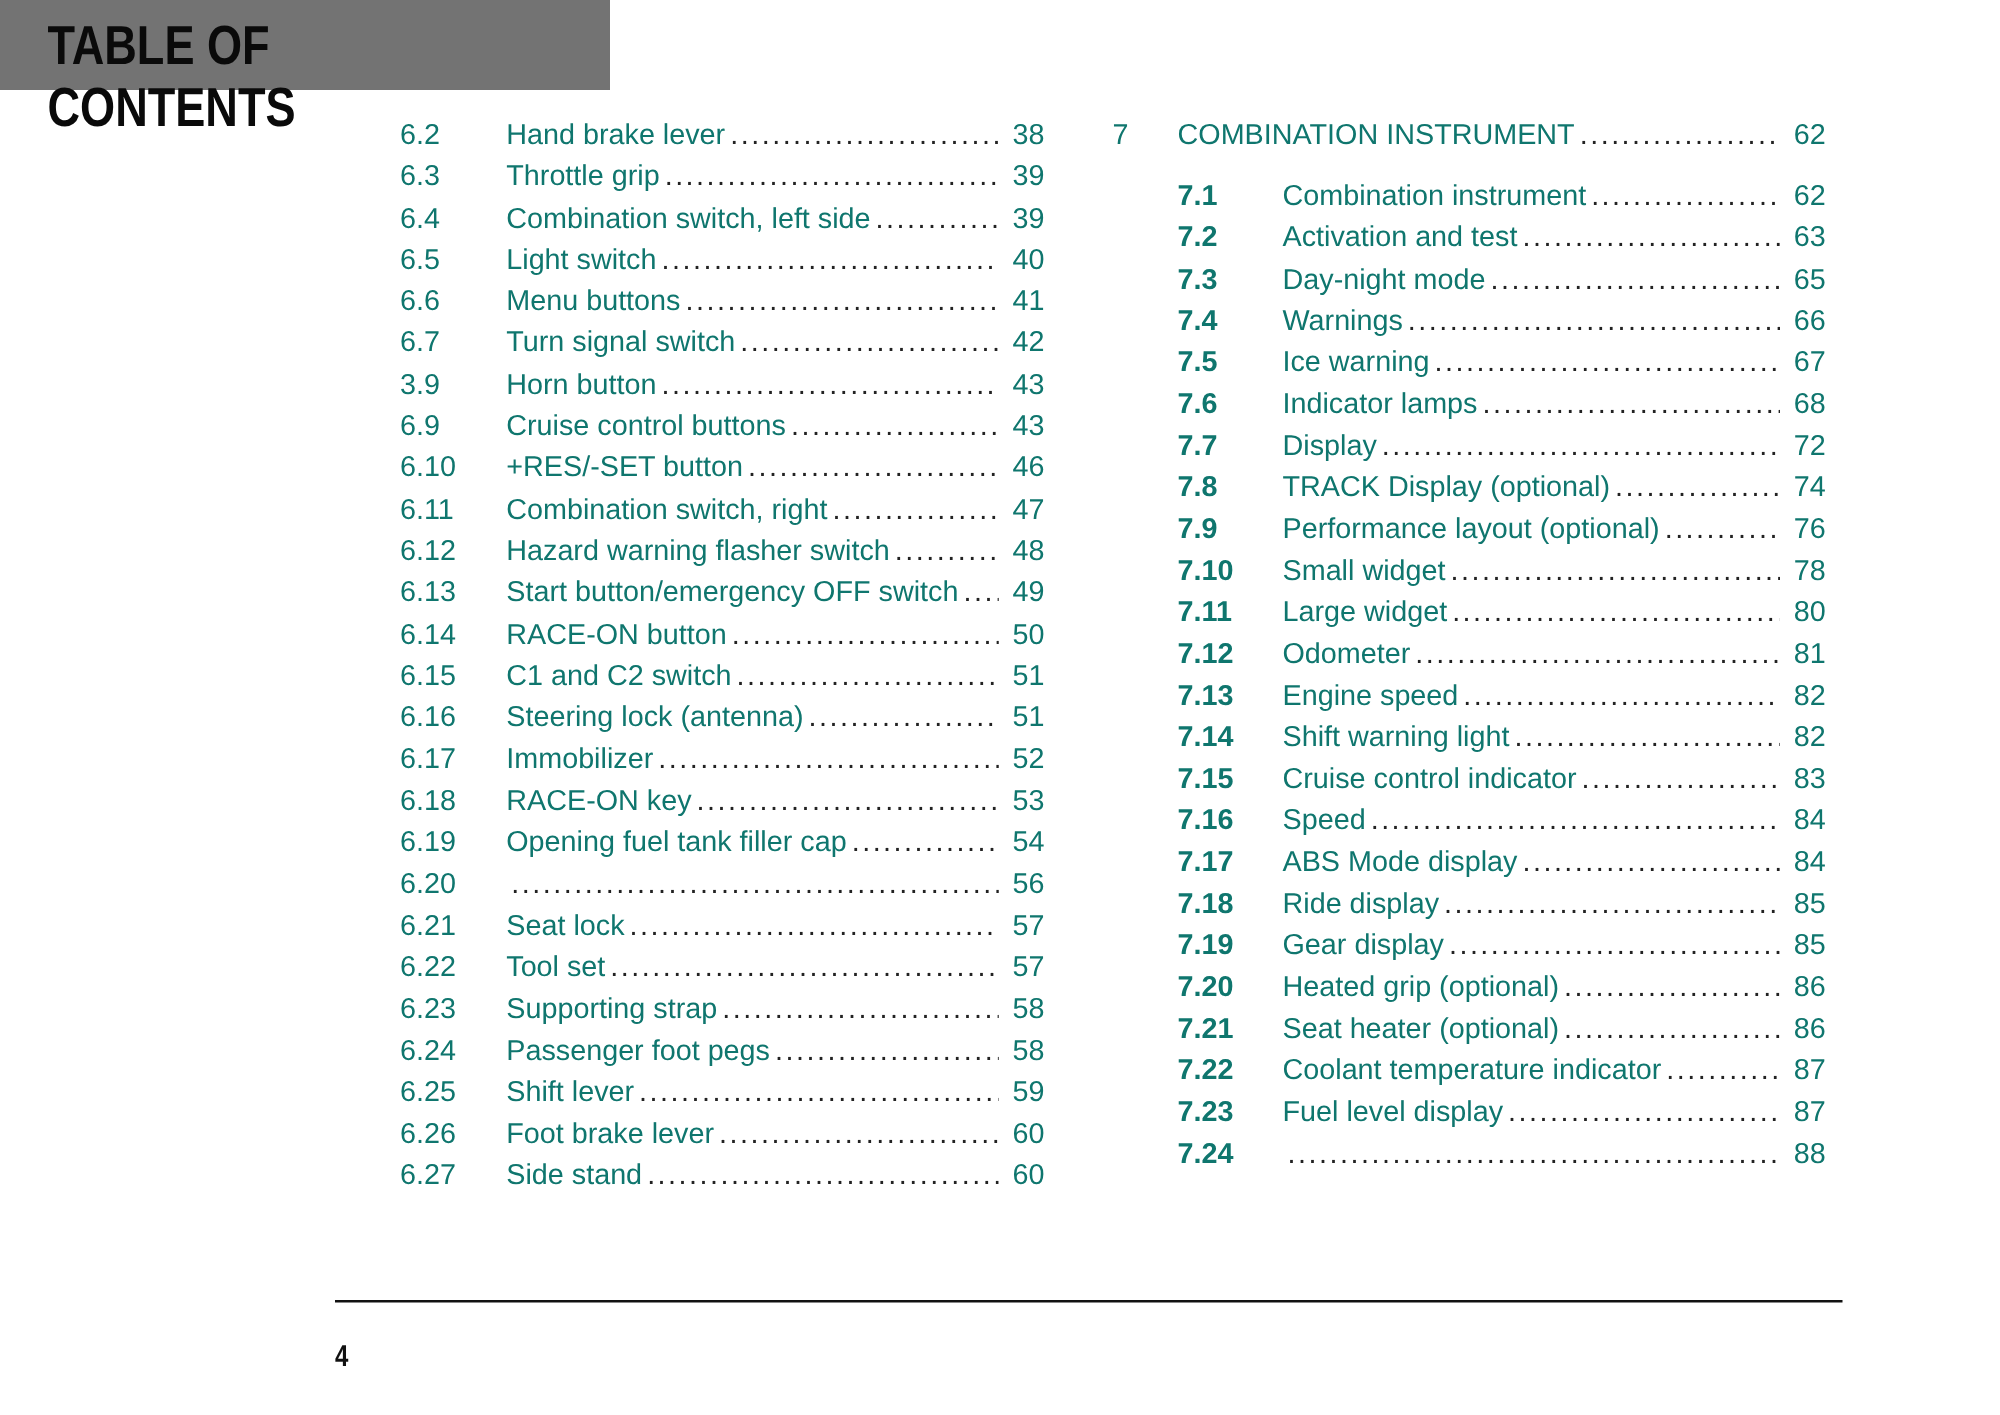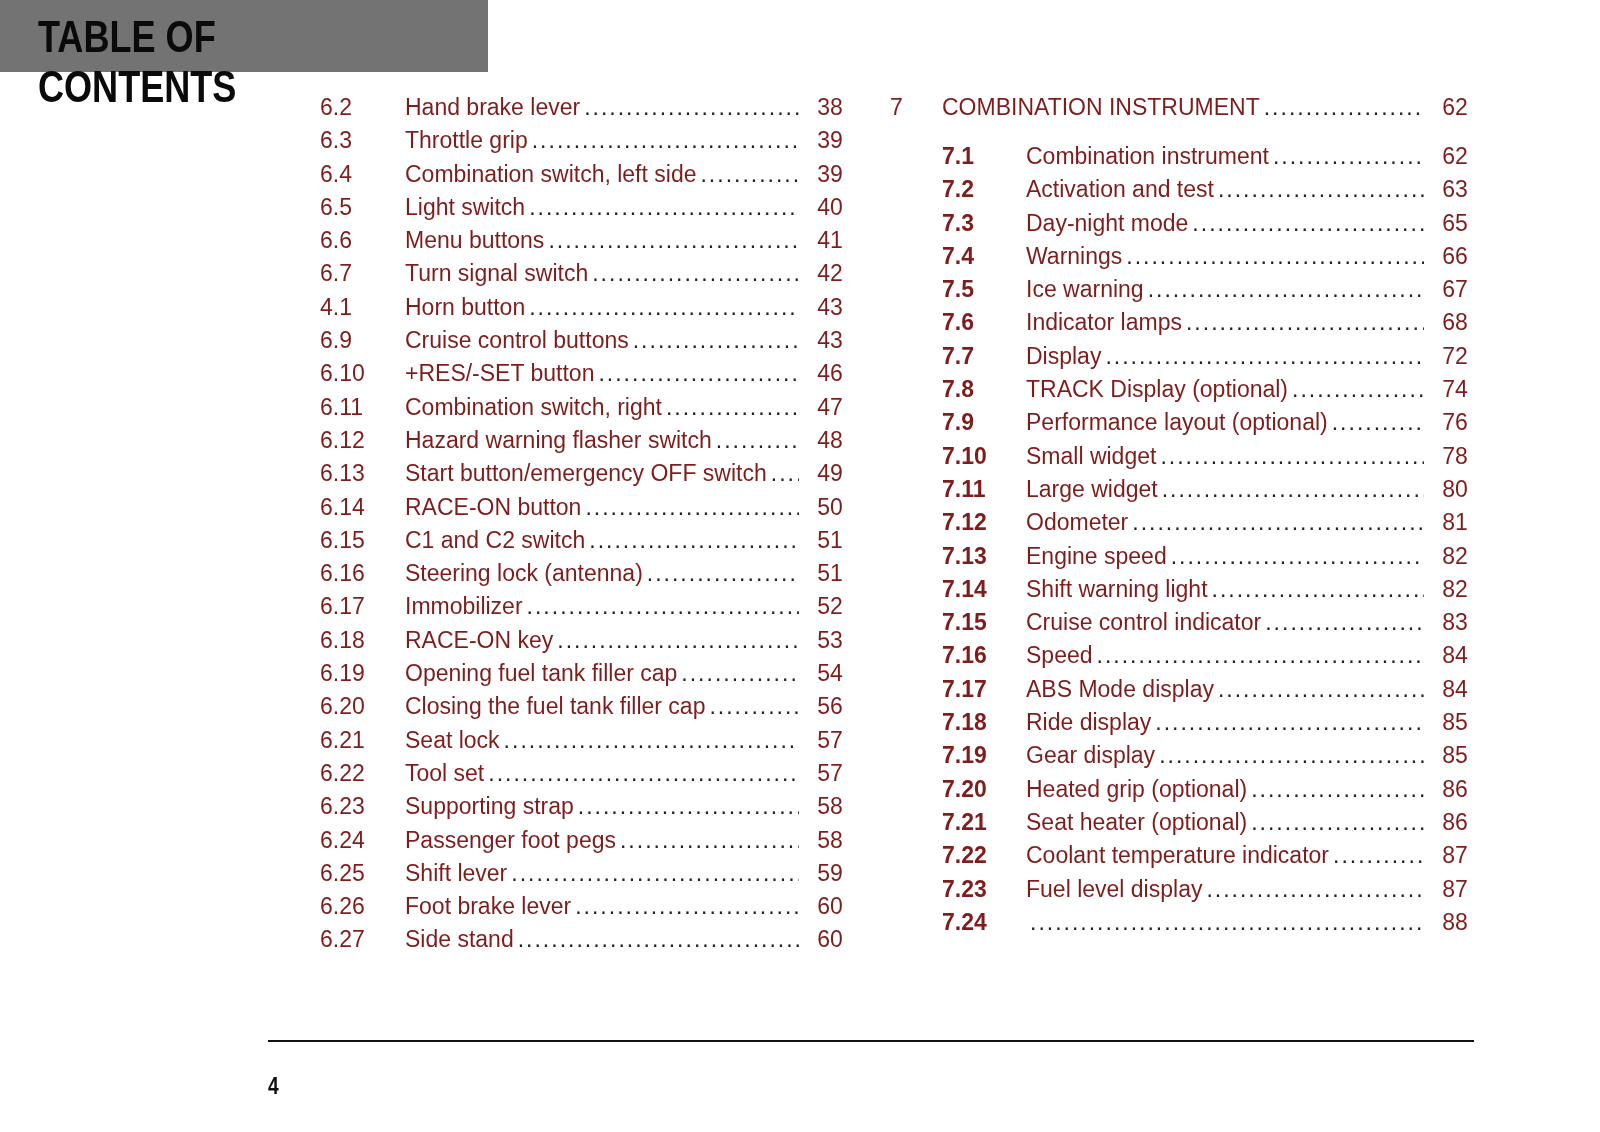--- a/index.html
+++ b/index.html
@@ -14,34 +14,34 @@
       position: absolute; left: 38px; top: 12px;
       font-family: "Liberation Sans", sans-serif; font-weight: bold;
       font-size: 44px; letter-spacing: 0px; color: #0a0a0a;
       transform: scaleX(0.82); transform-origin: left top;
     }
     .col { position: absolute; }
     .col-left { left: 320px; top: 91px; width: 530px; }
     .col-right { left: 890px; top: 91px; width: 585px; }
     .row {
       display: flex; align-items: baseline; height: 33.3px;
-      font-size: 23px; line-height: 33px; color: #7f1d1d;
+      font-size: 23px; line-height: 33px; color: #0f766e;
     }
     .num { flex: 0 0 auto; }
     .col-left .num { width: 85px; }
     .col-right .num { width: 84px; font-weight: bold; }
     .title { flex: 0 0 auto; white-space: nowrap; }
     .dots {
       flex: 1 1 auto; overflow: hidden; white-space: nowrap; margin: 0 3px 0 4px;
       letter-spacing: 2px; color: #222;
     }
     .dots::before {
       content: "..............................................................................................................................";
     }
-    .page { flex: 0 0 auto; text-align: center; width: 40px; margin-left: 8px; }
+    .page { flex: 0 0 auto; text-align: left; width: 40px; margin-left: 8px; }
     .chapter-row { height: 33px; margin-bottom: 16px; }
     .chapter-row .chapter-num { width: 52px; flex: 0 0 auto; }
     .sub-rows { margin-left: 52px; }
     .footer-rule {
       position: absolute; left: 268px; top: 1040px; width: 1206px; height: 2px; background: #111;
     }
     .footer-page {
       position: absolute; left: 268px; top: 1072px; font-weight: bold; font-size: 24px; color: #111;
       transform: scaleX(0.8); transform-origin: left top;
     }
@@ -84,21 +84,21 @@
       <span class="dots"></span>
       <span class="page">41</span>
     </div>
   <div class="row">
       <span class="num">6.7</span>
       <span class="title">Turn signal switch</span>
       <span class="dots"></span>
       <span class="page">42</span>
     </div>
   <div class="row">
-      <span class="num">4.1</span>
+      <span class="num">3.9</span>
       <span class="title">Horn button</span>
       <span class="dots"></span>
       <span class="page">43</span>
     </div>
   <div class="row">
       <span class="num">6.9</span>
       <span class="title">Cruise control buttons</span>
       <span class="dots"></span>
       <span class="page">43</span>
     </div>
@@ -157,21 +157,20 @@
       <span class="page">53</span>
     </div>
   <div class="row">
       <span class="num">6.19</span>
       <span class="title">Opening fuel tank filler cap</span>
       <span class="dots"></span>
       <span class="page">54</span>
     </div>
   <div class="row">
       <span class="num">6.20</span>
-      <span class="title">Closing the fuel tank filler cap</span>
       <span class="dots"></span>
       <span class="page">56</span>
     </div>
   <div class="row">
       <span class="num">6.21</span>
       <span class="title">Seat lock</span>
       <span class="dots"></span>
       <span class="page">57</span>
     </div>
   <div class="row">

